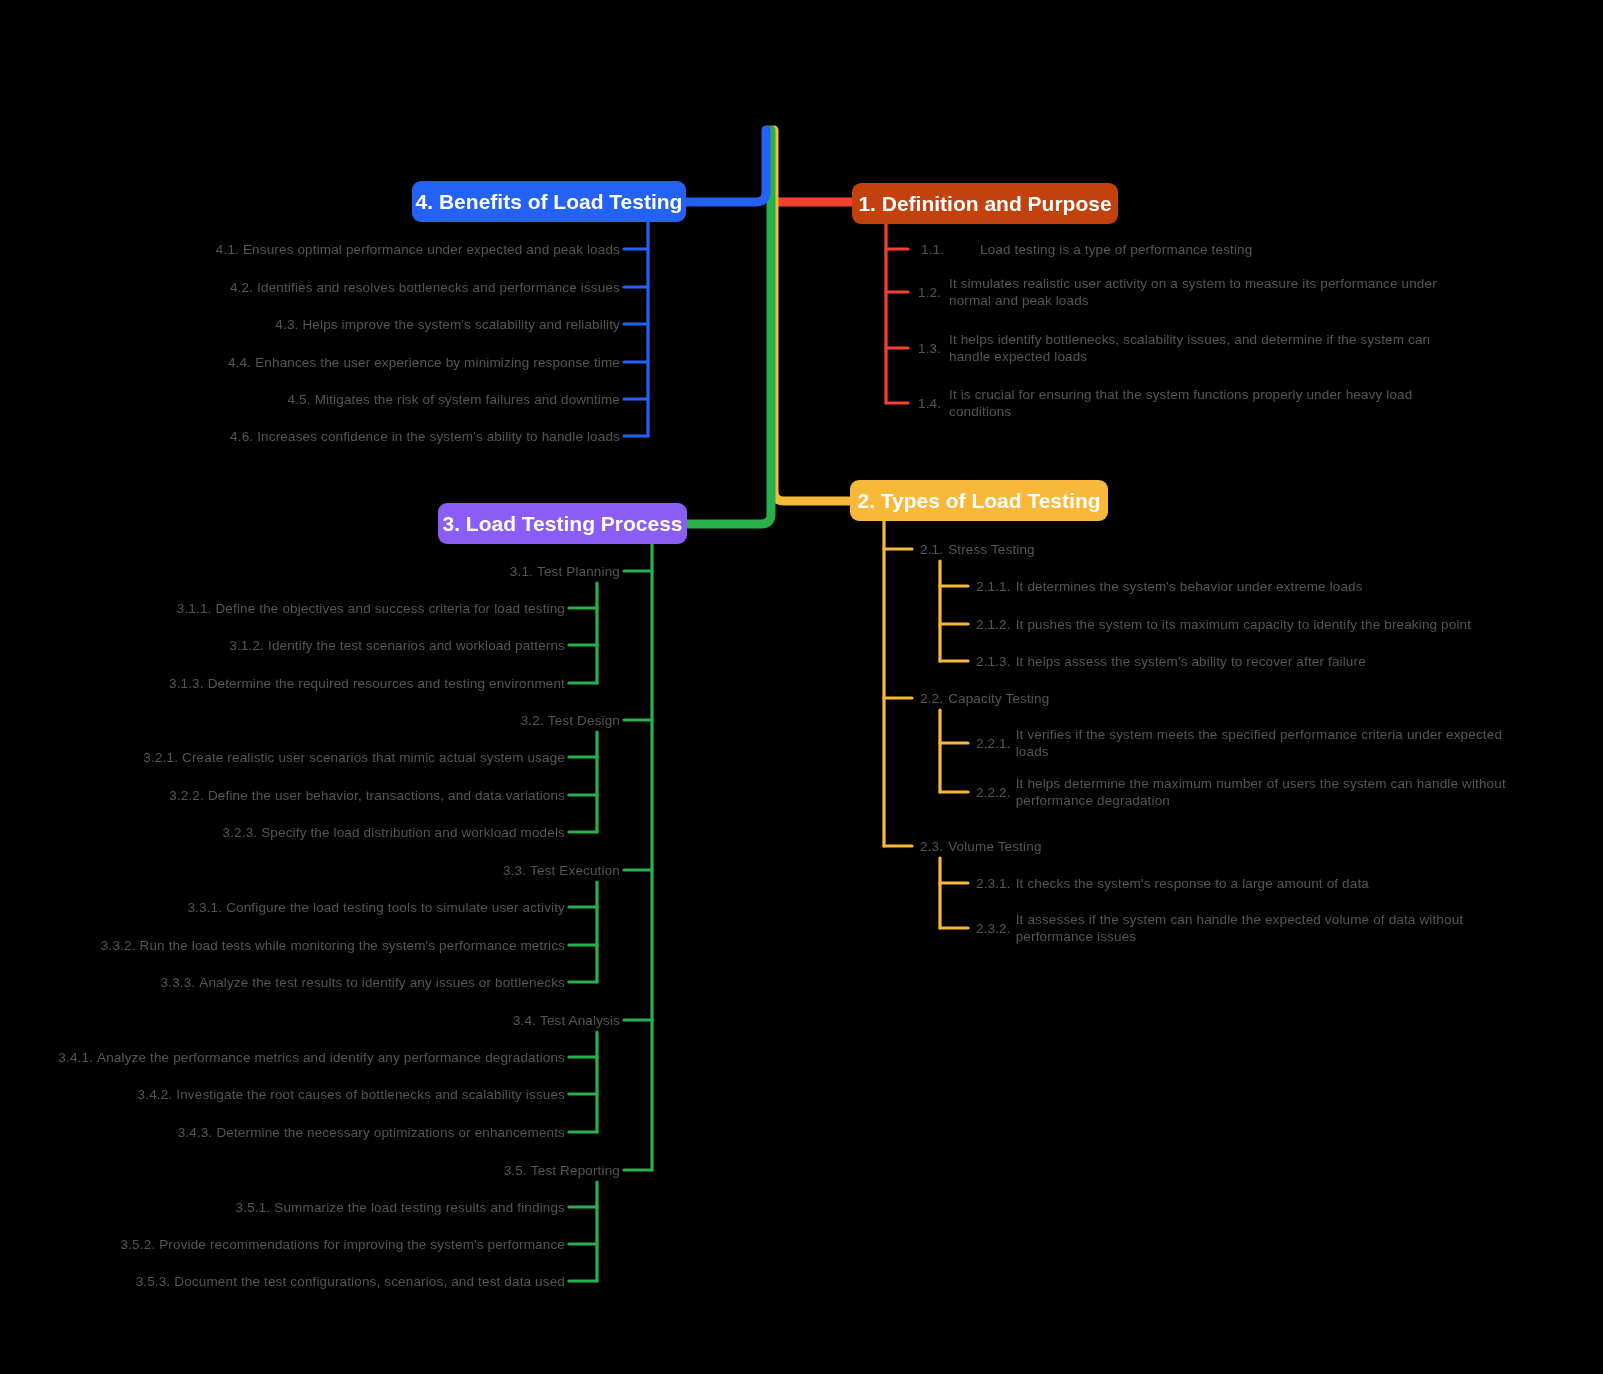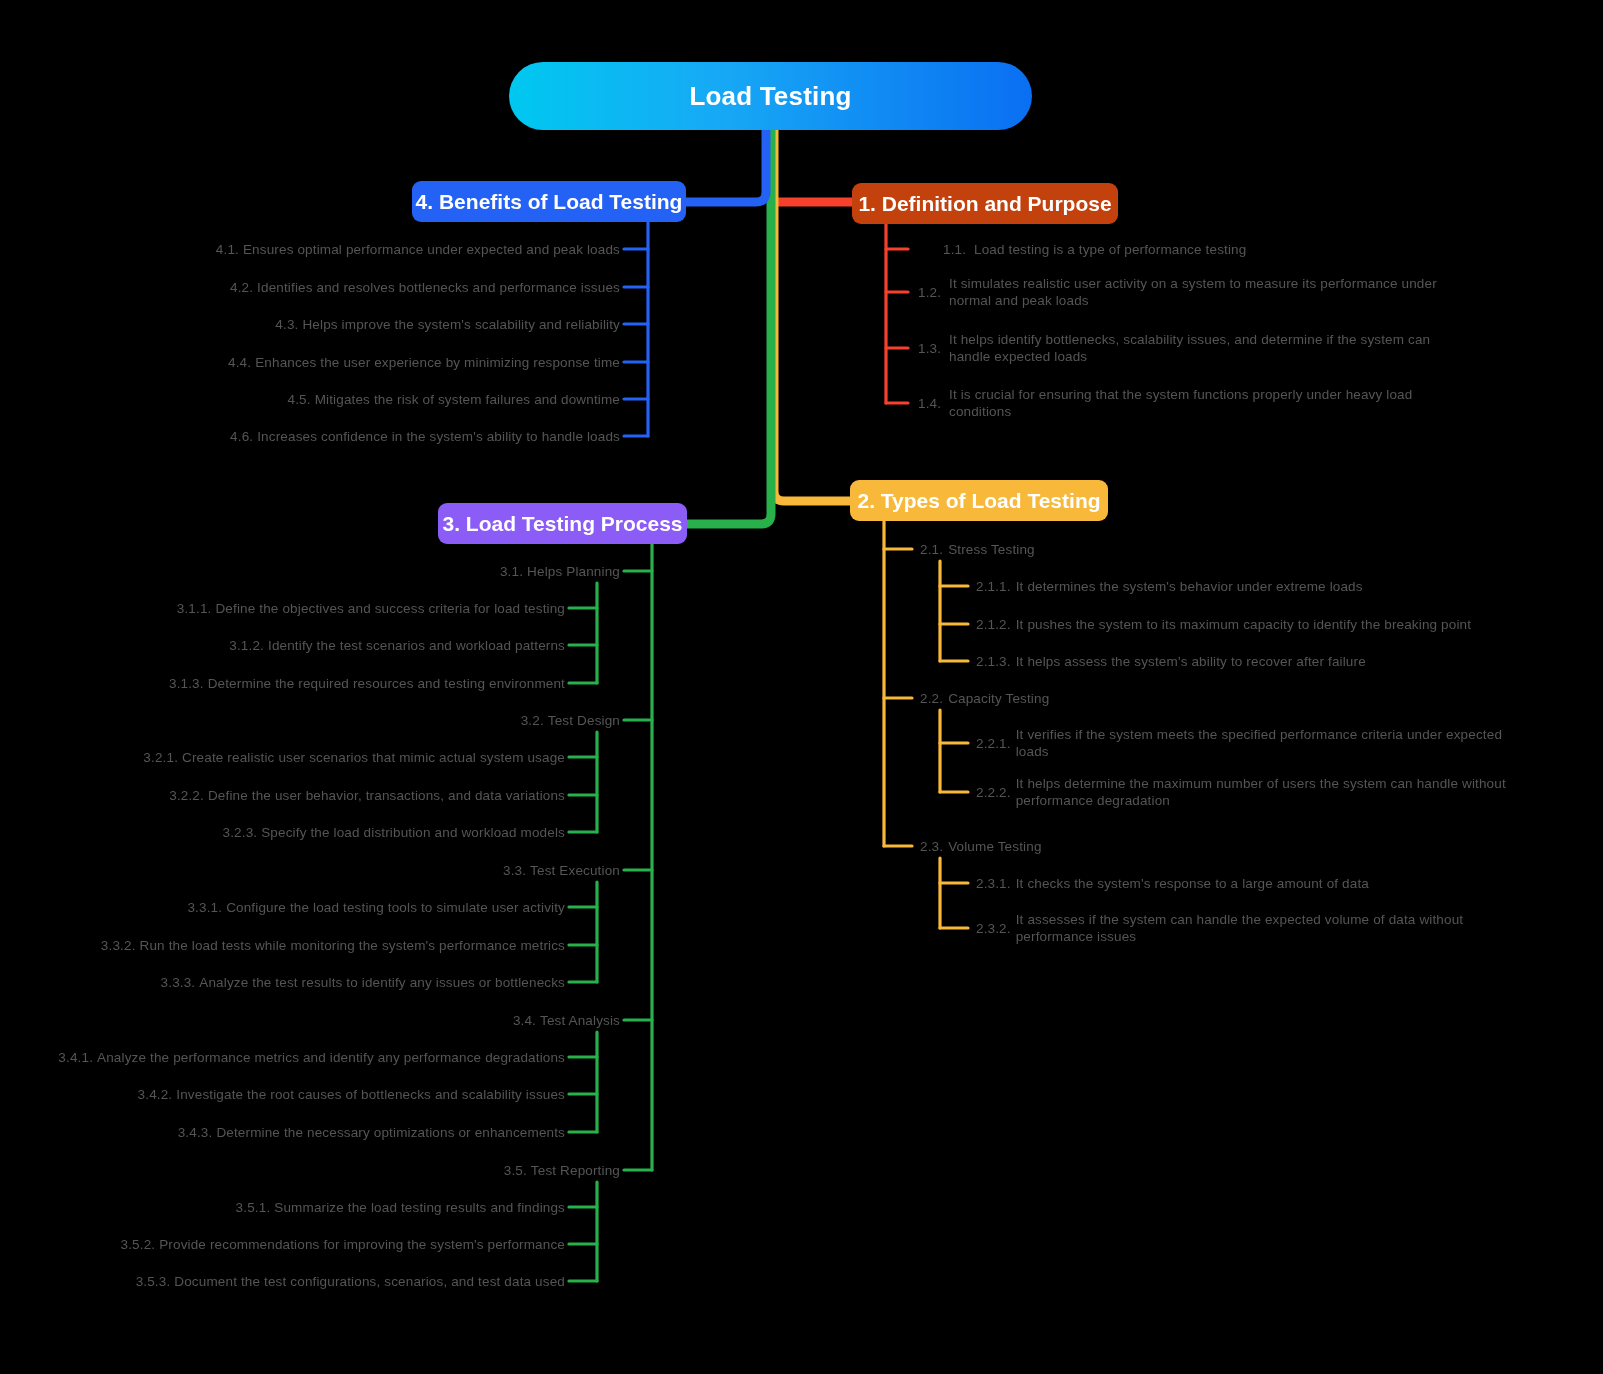--- a/index.html
+++ b/index.html
@@ -97,39 +97,36 @@
       <path d="M 597 1281 L 569 1281" stroke="#28b04b" stroke-width="3.2" fill="none" stroke-linecap="round" stroke-linejoin="round"></path>
       <path d="M 648 222 L 648 436" stroke="#2462f5" stroke-width="3.2" fill="none" stroke-linecap="round" stroke-linejoin="round"></path>
       <path d="M 648 249 L 624 249" stroke="#2462f5" stroke-width="3.2" fill="none" stroke-linecap="round" stroke-linejoin="round"></path>
       <path d="M 648 287 L 624 287" stroke="#2462f5" stroke-width="3.2" fill="none" stroke-linecap="round" stroke-linejoin="round"></path>
       <path d="M 648 324 L 624 324" stroke="#2462f5" stroke-width="3.2" fill="none" stroke-linecap="round" stroke-linejoin="round"></path>
       <path d="M 648 362 L 624 362" stroke="#2462f5" stroke-width="3.2" fill="none" stroke-linecap="round" stroke-linejoin="round"></path>
       <path d="M 648 399 L 624 399" stroke="#2462f5" stroke-width="3.2" fill="none" stroke-linecap="round" stroke-linejoin="round"></path>
       <path d="M 648 436 L 624 436" stroke="#2462f5" stroke-width="3.2" fill="none" stroke-linecap="round" stroke-linejoin="round"></path>
     </svg>
 
-  <div class="node" id="root-node">
-    <span>Load Testing</span>
-  </div>
 
   <div class="node topic" id="topic-1">
     <span>1. Definition and Purpose</span>
   </div>
   <div class="node topic" id="topic-2">
     <span>2. Types of Load Testing</span>
   </div>
   <div class="node topic" id="topic-3">
     <span>3. Load Testing Process</span>
   </div>
   <div class="node topic" id="topic-4">
     <span>4. Benefits of Load Testing</span>
   </div>
 
   <div id="leaf-layer">
-      <div class="leaf right" style="left: 943px; width: 540px; top: 240.5px;">
+      <div class="leaf right" style="left: 921px; width: 540px; top: 240.5px; gap: 28px;">
         <span class="num" style="width: 26px;">1.1.</span>
         <span class="txt">Load testing is a type of performance testing</span>
       </div>
       <div class="leaf right" style="left: 918px; width: 540px; top: 275px;">
         <span class="num" style="width: 26px; align-self: center;">1.2.</span>
         <span class="txt">It simulates realistic user activity on a system to measure its performance under normal and peak loads</span>
       </div>
       <div class="leaf right" style="left: 918px; width: 540px; top: 331px;">
         <span class="num" style="width: 26px; align-self: center;">1.3.</span>
         <span class="txt">It helps identify bottlenecks, scalability issues, and determine if the system can handle expected loads</span>
@@ -173,21 +170,21 @@
       <div class="leaf right" style="left: 976px; width: 540px; top: 874.5px;">
         <span class="num">2.3.1.</span>
         <span class="txt">It checks the system's response to a large amount of data</span>
       </div>
       <div class="leaf right" style="left: 976px; width: 540px; top: 911px;">
         <span class="num" style="align-self: center;">2.3.2.</span>
         <span class="txt">It assesses if the system can handle the expected volume of data without performance issues</span>
       </div>
       <div class="leaf left" style="width: 420px; left: 200px; top: 562.5px;">
         <span class="num">3.1.</span>
-        <span class="txt">Helps Planning</span>
+        <span class="txt">Test Planning</span>
       </div>
       <div class="leaf left" style="width: 520px; left: 45px; top: 599.5px;">
         <span class="num">3.1.1.</span>
         <span class="txt">Define the objectives and success criteria for load testing</span>
       </div>
       <div class="leaf left" style="width: 520px; left: 45px; top: 636.5px;">
         <span class="num">3.1.2.</span>
         <span class="txt">Identify the test scenarios and workload patterns</span>
       </div>
       <div class="leaf left" style="width: 520px; left: 45px; top: 674.5px;">

